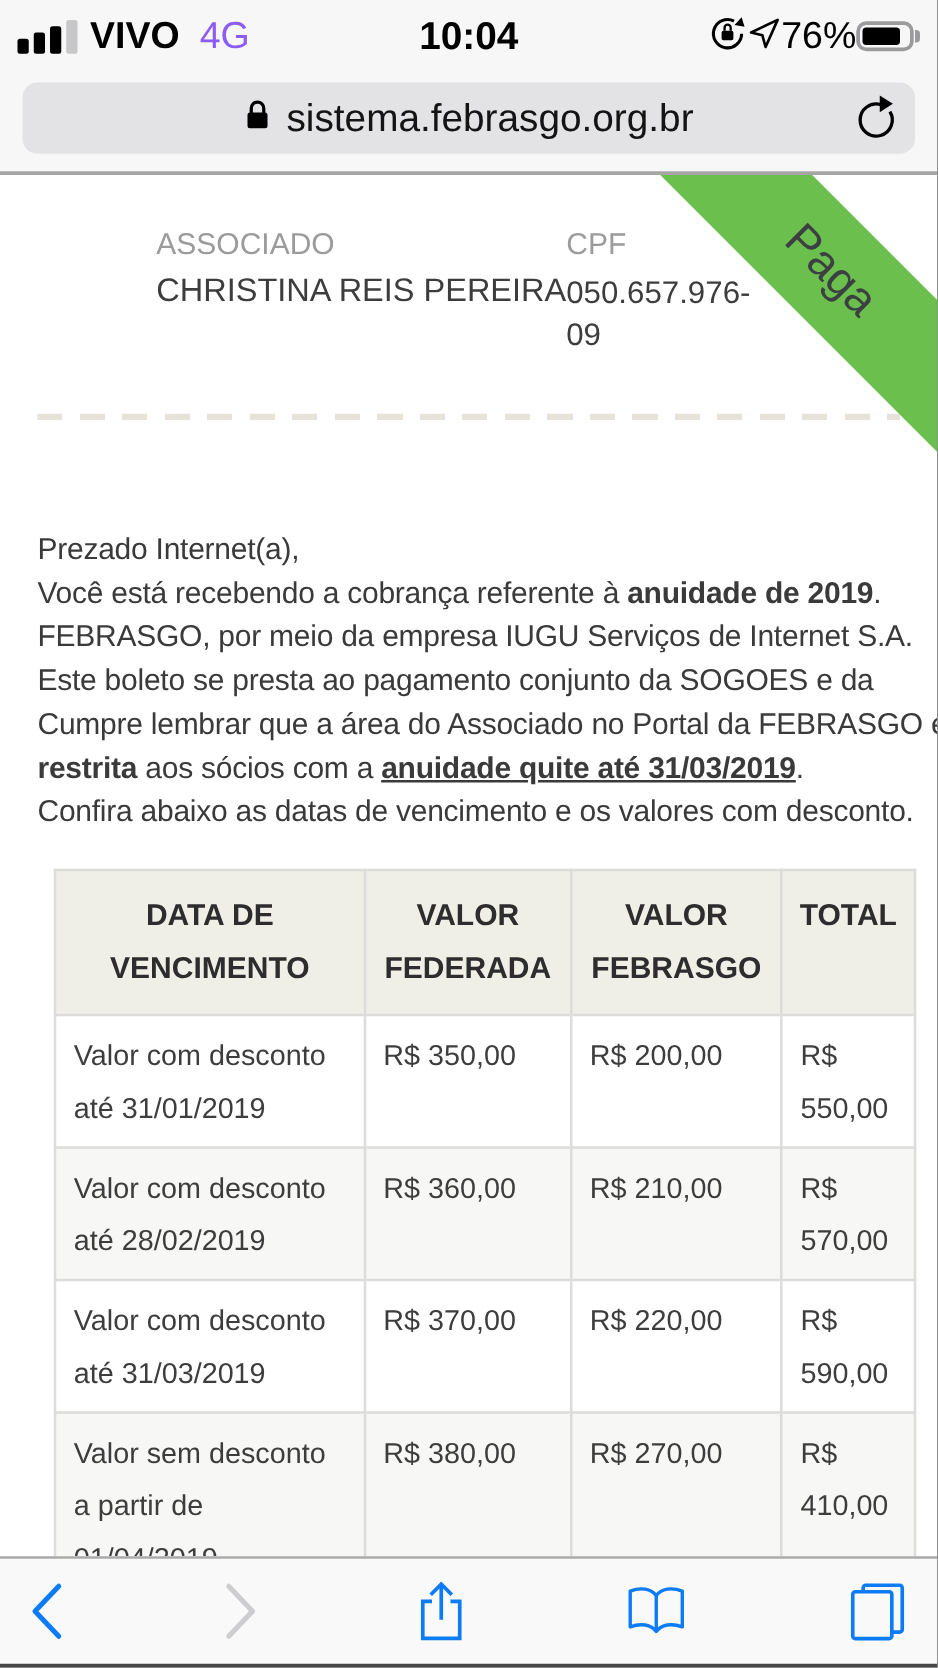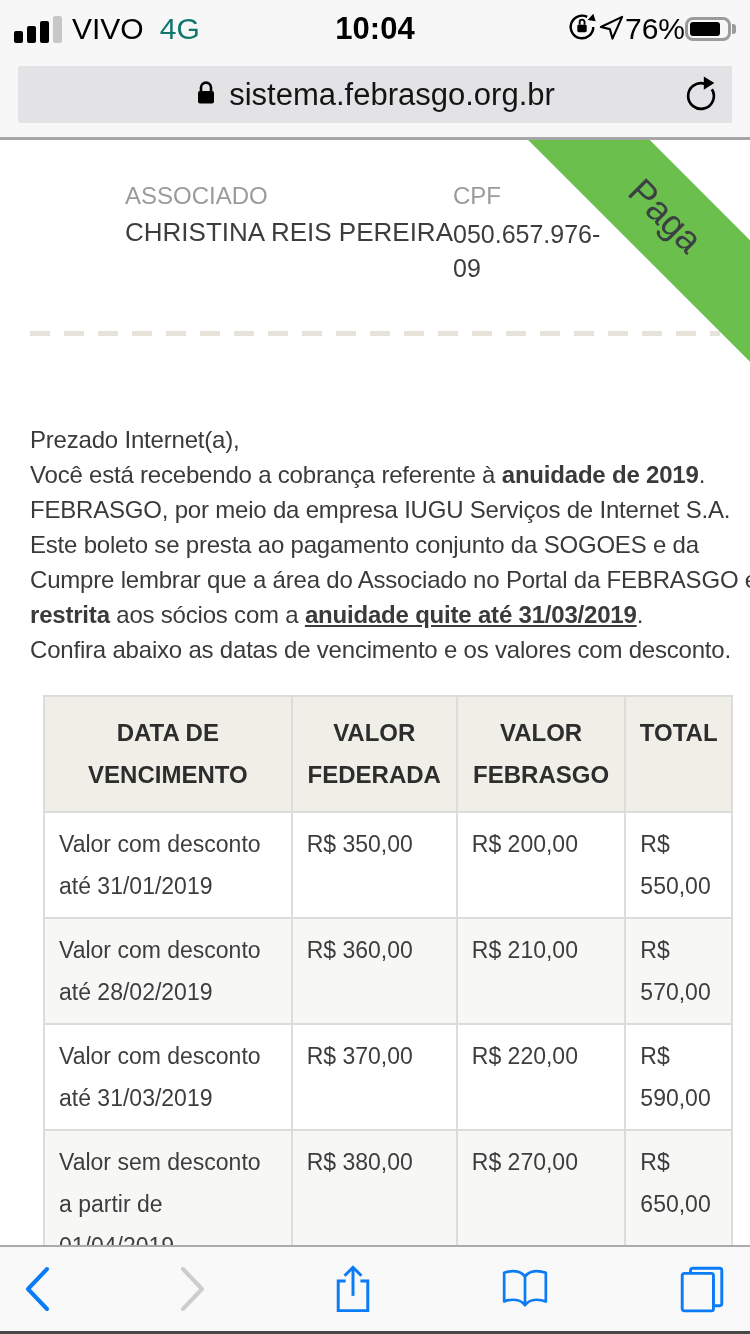--- a/index.html
+++ b/index.html
@@ -10,35 +10,35 @@
   }
   
   .chrome { height:140px; box-sizing:border-box; background:#f7f7f7;
             border-bottom:3px solid #a6a6a6; }
   .status-bar { height:42px; display:flex; align-items:center;
                 padding:8px 14px 0; position:relative; }
   .sig { display:flex; align-items:flex-end; gap:4px; }
   .sig span { width:9px; border-radius:2px; background:#000; display:block; }
   .sig .s1{height:12px} .sig .s2{height:17px} .sig .s3{height:22px}
   .sig .s4{height:27px; background:#c7c7c9;}
-  .carrier { font-size:30px; color:#000; margin-left:10px; }
-  .network { font-size:30px; color:#0f766e; margin-left:16px; }
+  .carrier { font-size:30px; color:#000; margin-left:10px;font-weight:bold; }
+  .network { font-size:30px; color:#8b5cf6; margin-left:16px; }
   .clock { position:absolute; left:0; right:0; text-align:center;
            font-size:31px; font-weight:600; color:#000; }
   .sb-right { margin-left:auto; display:flex; align-items:center; 
               position:relative; z-index:1; }
   .pct { font-size:30px; color:#000; }
   .batt { width:46px; height:24px; border:3px solid #9b9b9e; border-radius:8px;
           position:relative; box-sizing:border-box; }
   .batt-fill { position:absolute; left:2px; top:2px; bottom:2px; width:76%;
                background:#000; border-radius:3px; }
   .batt-nub { width:4px; height:10px; background:#9b9b9e;
               border-radius:0 3px 3px 0; margin-left:1px; }
   .url-row { margin:16px 18px 0; height:57px; background:#e3e3e6;
-             border-radius:2px; display:flex; align-items:center;
+             border-radius:12px; display:flex; align-items:center;
              justify-content:center; position:relative; cursor:pointer; }
   .url-text { font-size:31px; color:#141414; margin-left:12px; }
   .reload-btn { position:absolute; right:14px; top:8px; background:none;
                 border:none; padding:0; cursor:pointer; }
   
   .content { height:1105px; position:relative; overflow:hidden; background:#fff; }
   .ribbon { position:absolute; top:33px; right:-115px; width:400px; height:86px;
             transform:rotate(45deg); display:flex; align-items:center;
             justify-content:center; z-index:1; background:#6abf4d; }
   .ribbon-label { font-size:37px; color:#3c4043; }
@@ -196,21 +196,21 @@
             <tr>
               <td>Valor com desconto até 31/03/2019</td>
               <td>R$ 370,00</td>
               <td>R$ 220,00</td>
               <td>R$ 590,00</td>
             </tr>
             <tr>
               <td>Valor sem desconto a partir de 01/04/2019</td>
               <td>R$ 380,00</td>
               <td>R$ 270,00</td>
-              <td>R$ 650,00</td>
+              <td>R$ 410,00</td>
             </tr>
           </tbody>
       </table>
     </div>
   </div>
 
   <div class="toolbar">
     <button class="tb-btn">
       <span>
         <svg width="27" height="48" viewBox="0 0 27 48">

